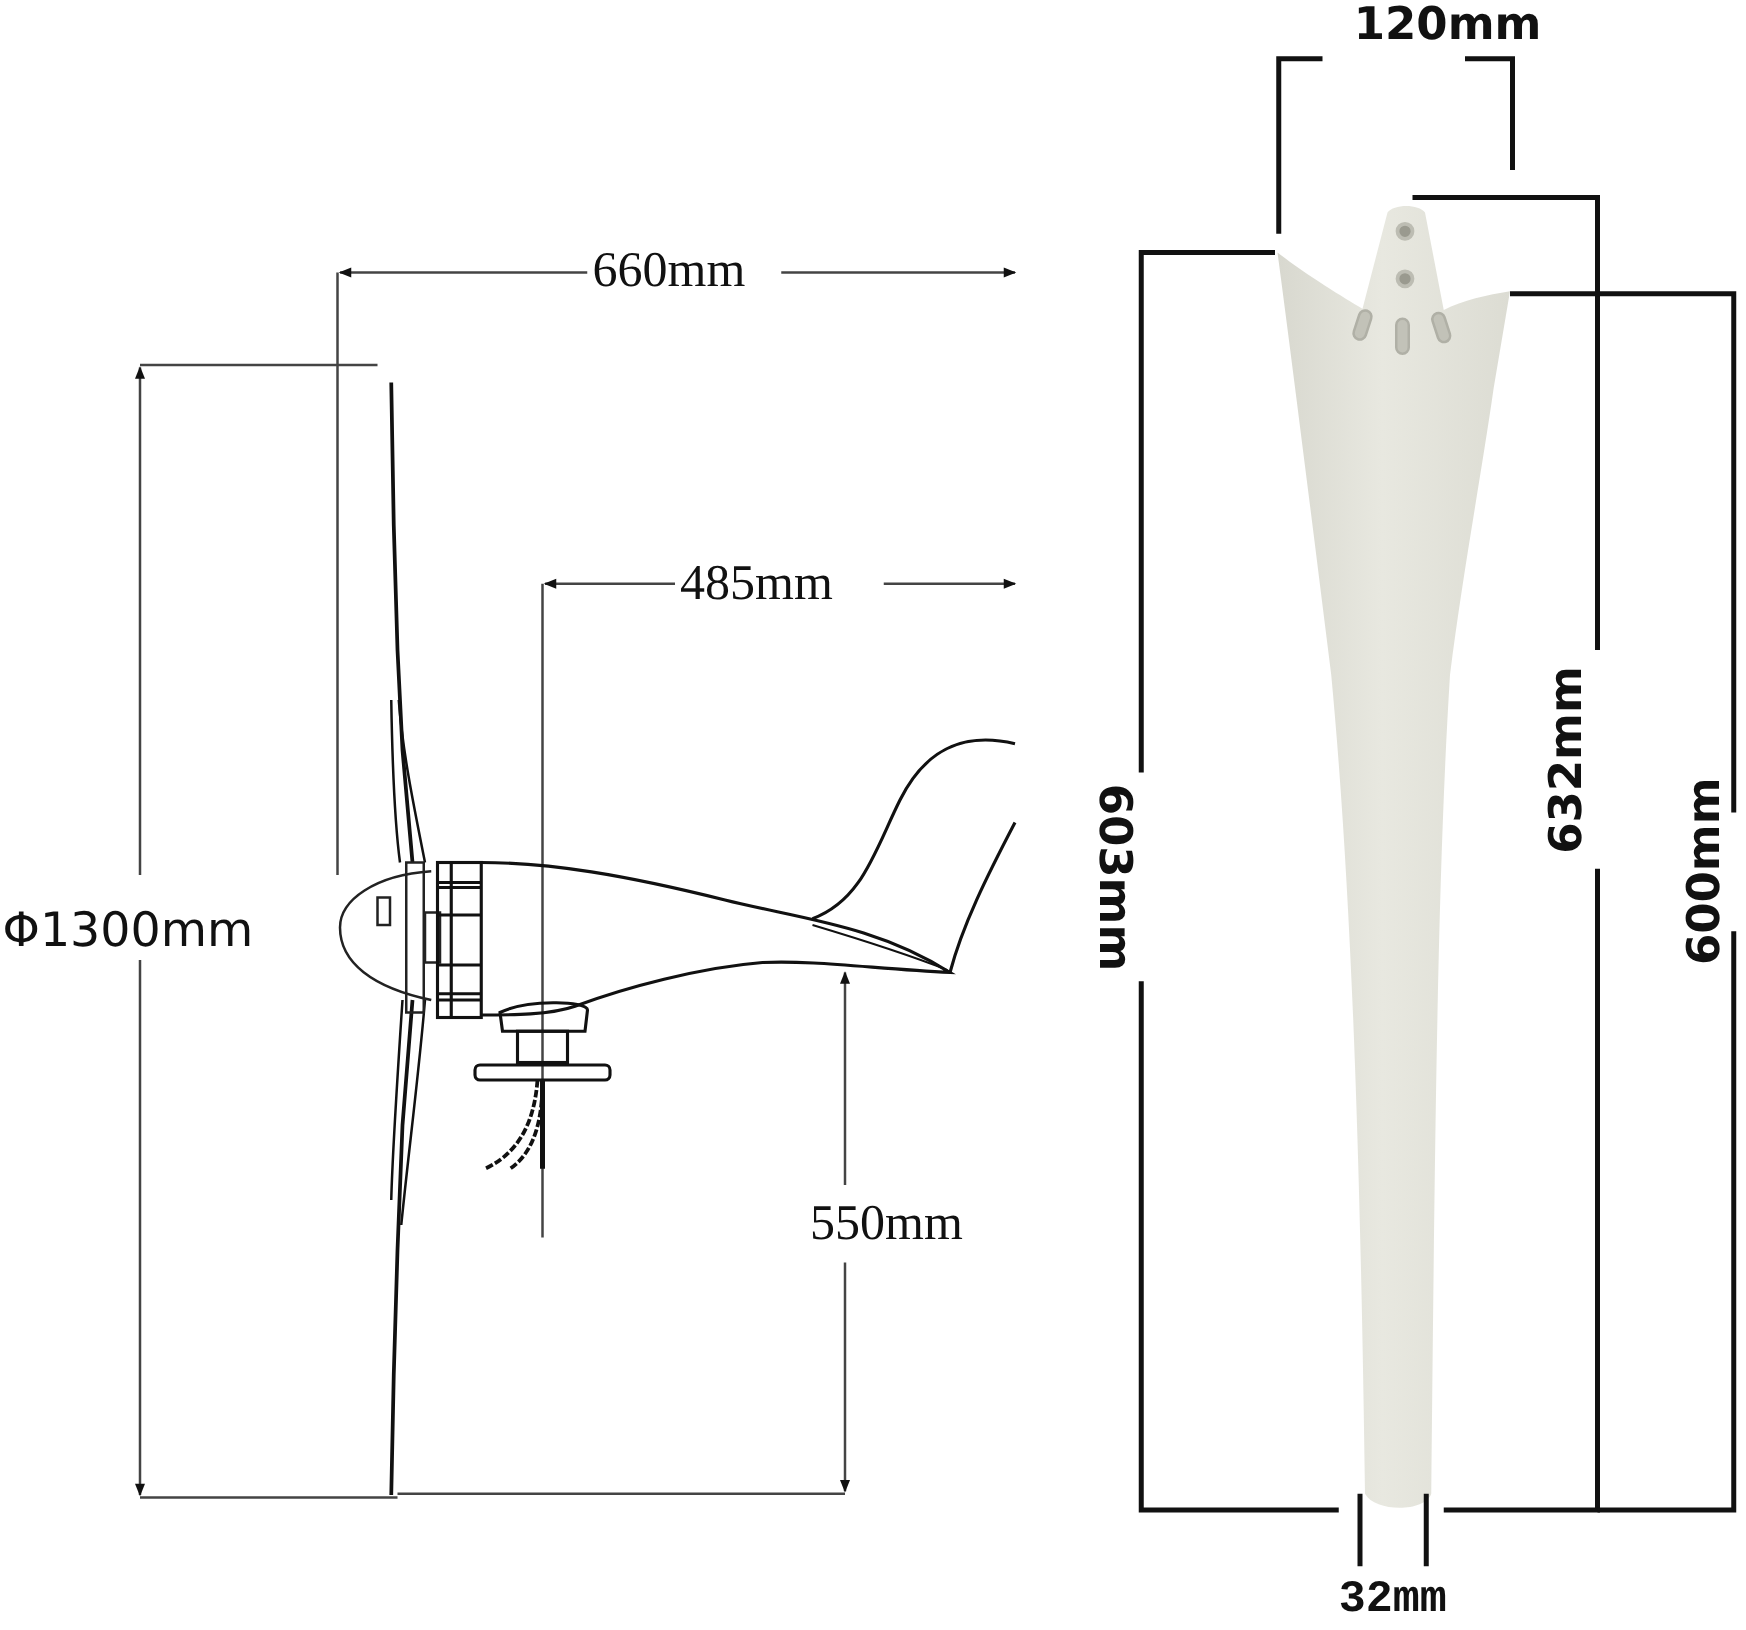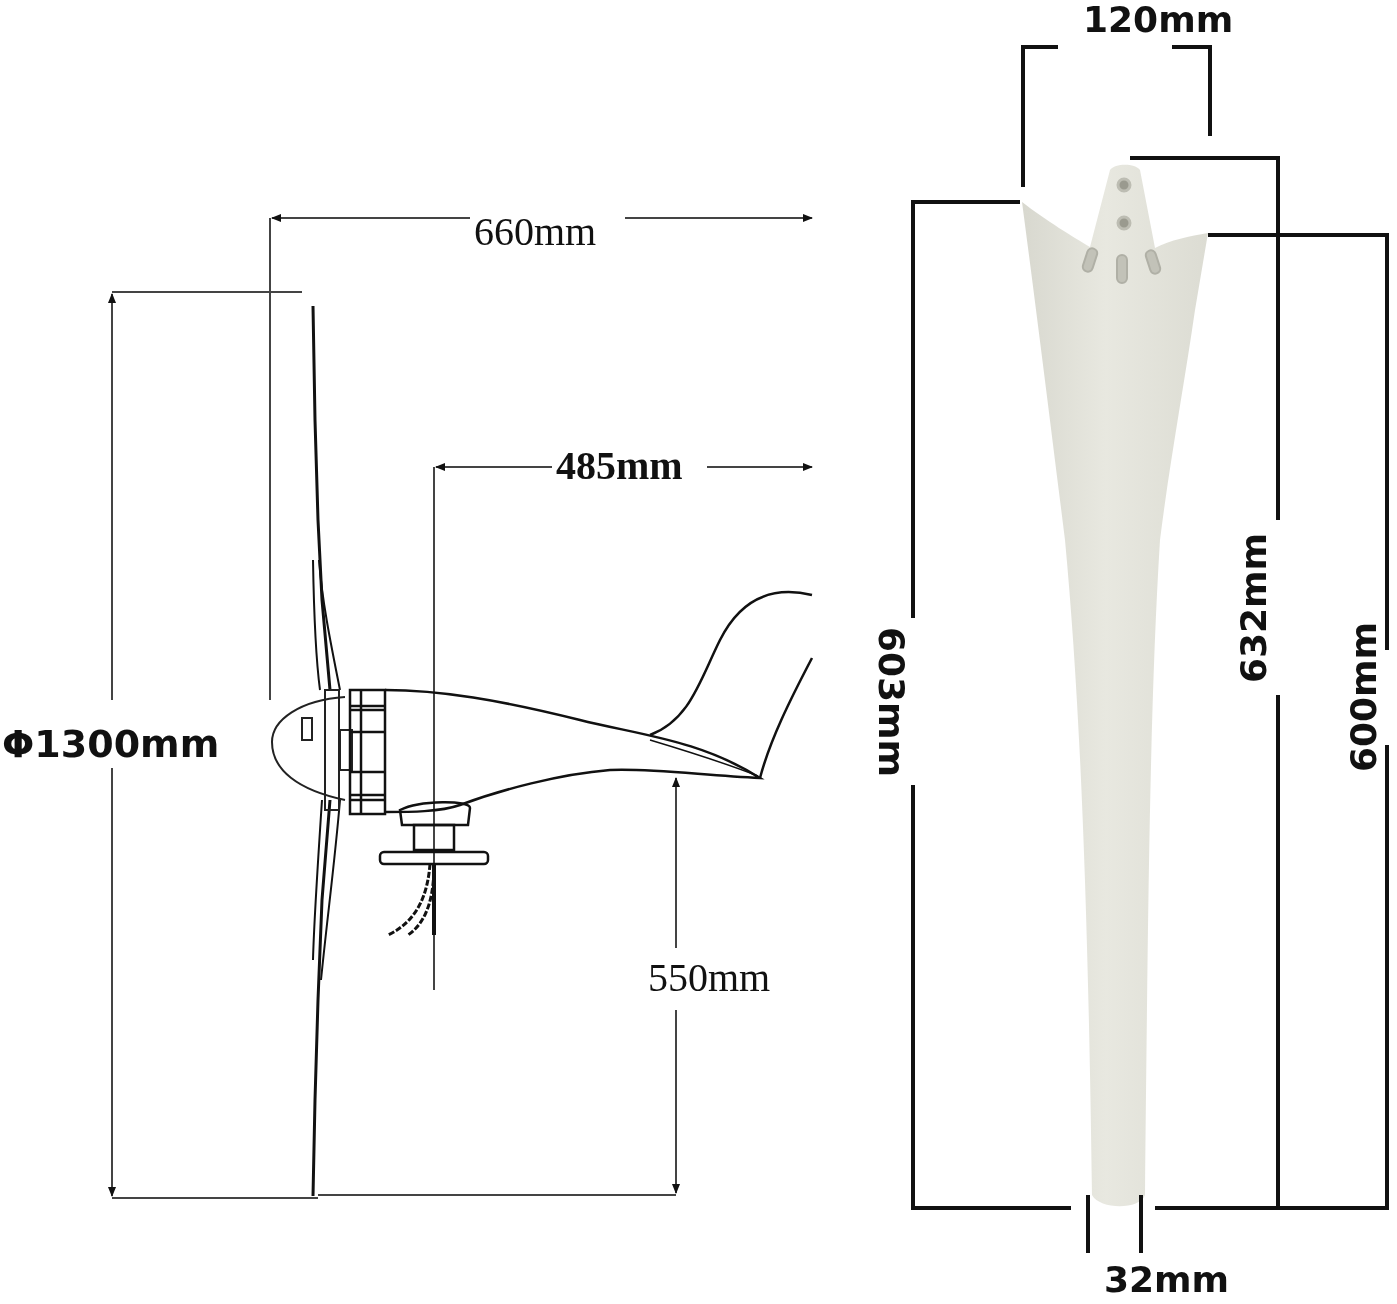--- a/index.html
+++ b/index.html
@@ -142,27 +142,27 @@
 
         <path d="M1208,235 L1387,235 L1387,650"></path>
         <path d="M1387,745 L1387,1208 L1278,1208"></path>
 
         <line x1="1088" y1="1195" x2="1088" y2="1253"></line>
         <line x1="1141" y1="1195" x2="1141" y2="1253"></line>
       </g>
     </g>
   </svg>
 
-  <div class="serif-label" style="left:470px; top:212px;">660mm</div>
-  <div class="serif-label" style="left:552px; top:446px;font-weight:bold;">485mm</div>
-  <div class="sans-label" style="left:2px; top:725px; font-weight:bold; font-size:38px; background:#fff;">Φ1300mm</div>
+  <div class="serif-label" style="left:470px; top:196px;">660mm</div>
+  <div class="serif-label" style="left:540px; top:446px;">485mm</div>
+  <div class="sans-label" style="left:2px; top:725px; font-weight:normal; font-size:38px; background:#fff;">Φ1300mm</div>
   <div class="serif-label" style="left:596px; top:958px;margin-left:48px;">550mm</div>
 
   <div class="sans-label" style="left:1083px; top:2px;">120mm</div>
-  <div class="sans-label" style="left:1104px; top:1262px;">32mm</div>
+  <div class="sans-label" style="left:1071px; top:1262px;font-family:Liberation Mono, monospace;">32mm</div>
 
   <div class="rot-box" style="left:891px; top:702px;">
     <div class="sans-label rot-cw" style="left:0; top:0;">603mm</div>
   </div>
   <div class="rot-box" style="left:1254px; top:608px;">
     <div class="sans-label rot-ccw" style="left:0; top:0;">632mm</div>
   </div>
   <div class="rot-box" style="left:1364px; top:697px;">
     <div class="sans-label rot-ccw" style="left:0; top:0;">600mm</div>
   </div>

